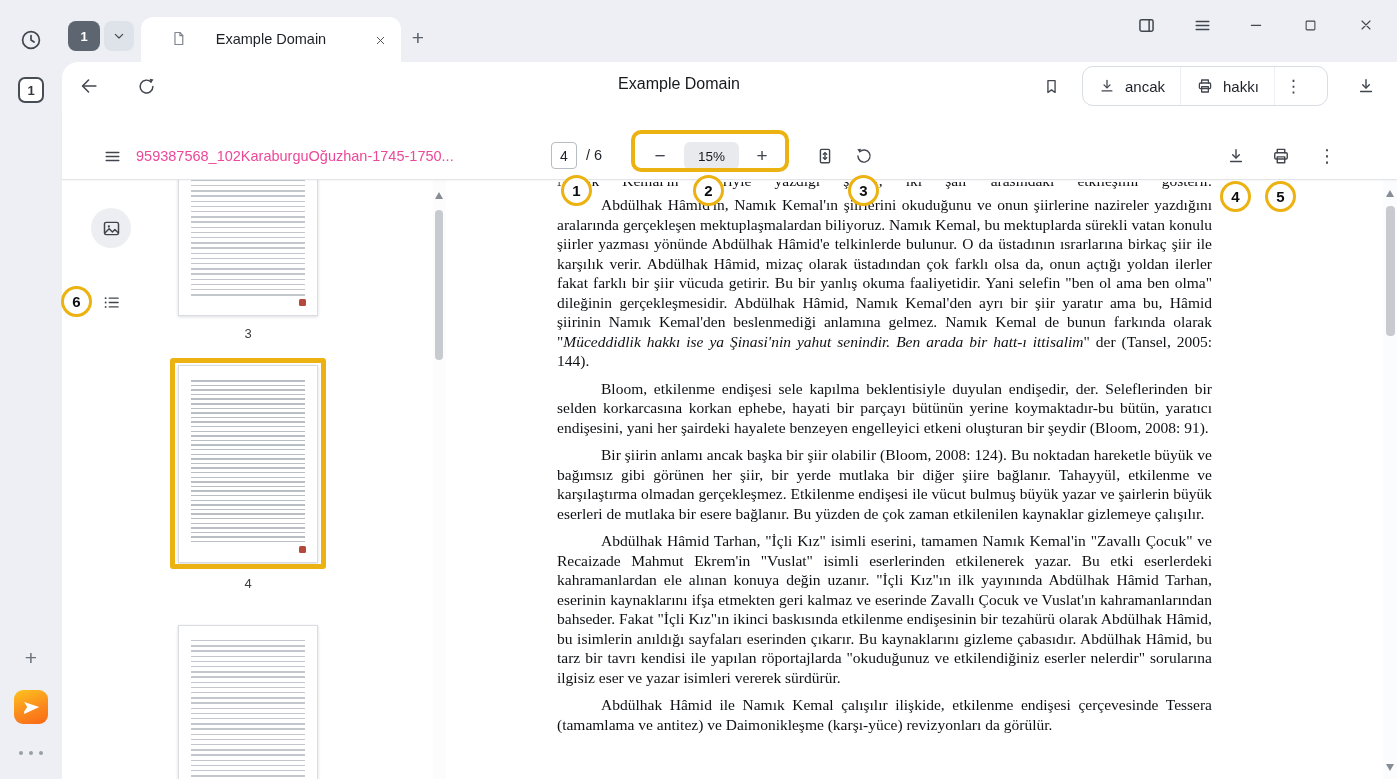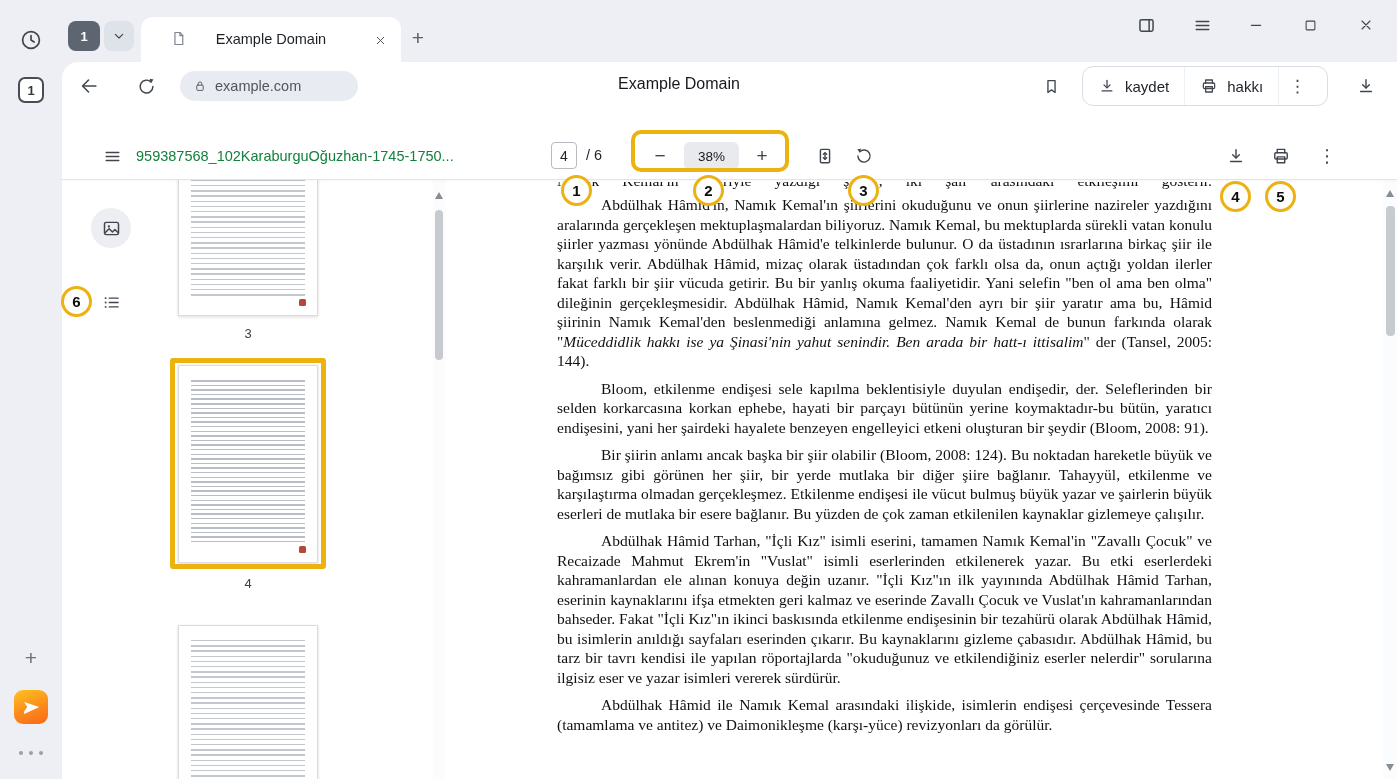--- a/index.html
+++ b/index.html
@@ -41,21 +41,21 @@
   .page-title{position:absolute;left:457px;width:320px;top:13px;text-align:center;font-size:16px;color:#15181d;}
   .act-group{position:absolute;left:1020px;top:4px;width:246px;height:40px;border:1px solid #d9dde4;border-radius:11px;display:flex;align-items:center;overflow:hidden;background:#fff;}
   .act-btn{display:flex;align-items:center;gap:9px;padding:0 15px;height:100%;font-size:15px;color:#1d2127;}
   .act-sep{width:1px;height:100%;background:#eceff3;}
   .act-dots{width:37px;height:100%;display:flex;align-items:center;justify-content:center;font-size:17px;color:#41464e;}
 
   
   .viewer{position:absolute;left:0;top:48px;width:1335px;height:669px;background:#fff;}
   .pdf-toolbar{position:absolute;left:0;top:0;width:100%;height:70px;background:#fff;border-bottom:1px solid #e3e4e7;box-shadow:0 1px 2px rgba(0,0,0,.04);z-index:5;}
   .pt-btn{position:absolute;display:flex;align-items:center;justify-content:center;color:#41464e;}
-  .pt-filename{position:absolute;left:74px;top:38px;font-size:14.5px;color:#15803d;white-space:nowrap;}
+  .pt-filename{position:absolute;left:74px;top:38px;font-size:14.5px;color:#ec4899;white-space:nowrap;}
   .page-box{position:absolute;left:489px;top:32px;width:26px;height:27px;border:1px solid #b7bbc2;border-radius:4px;background:#fff;display:flex;align-items:center;justify-content:center;font-size:14px;color:#1e2126;}
   .page-total{position:absolute;left:524px;top:37px;font-size:14.5px;color:#1e2126;}
   .zoom-out{left:584px;top:32px;width:28px;height:28px;font-size:19px;}
   .zoom-pill{position:absolute;left:622px;top:32px;width:55px;height:28px;border-radius:6px;background:#e9eaed;display:flex;align-items:center;justify-content:center;font-size:13.5px;color:#17191d;}
   .zoom-in{left:686px;top:32px;width:28px;height:28px;font-size:19px;}
 
   
   .thumbs{position:absolute;left:0;top:70px;width:371px;height:599px;overflow:hidden;background:#fff;}
   .tgl{position:absolute;left:29px;width:40px;height:40px;border-radius:50%;display:flex;align-items:center;justify-content:center;}
   .tgl.active{background:#eceef2;}
@@ -180,44 +180,37 @@
           <path d="M11.5 5.5 5 12l6.5 6.5"></path>
         </svg>
     </button>
     <button class="a-btn" style="left:70px">
       <svg class="ic" width="21" height="21" viewBox="0 0 24 24">
           <path d="M19.3 12a7.3 7.3 0 1 1-2.1-5.1"></path>
           <path d="M15.6 3.2l4.4.8-2.9 3.9z" fill="#41464e" stroke="none"></path>
         </svg>
     </button>
 
-    <div class="url-pill">
-      <svg class="ic" width="14" height="14" viewBox="0 0 24 24" style="stroke:#5b6069">
-          <rect x="6.5" y="10.5" width="11" height="9" rx="1.5"></rect>
-          <path d="M9 10.5V8a3 3 0 0 1 6 0v2.5"></path>
-        </svg>
-      <span class="u">example.com</span>
-    </div>
 
     <div class="page-title">Example Domain</div>
 
     <button class="a-btn" style="left:975px">
       <svg class="ic" width="19" height="19" viewBox="0 0 24 24">
           <path d="M7.5 4.5h9V19.5l-4.5-3.2-4.5 3.2z"></path>
         </svg>
     </button>
 
     <div class="act-group">
       <button class="act-btn">
         <svg class="ic" width="18" height="18" viewBox="0 0 24 24">
             <path d="M12 4.5V14"></path>
             <path d="M8 10.5l4 4 4-4"></path>
             <path d="M5.5 18.5h13"></path>
           </svg>
-        <span>kaydet</span>
+        <span>ancak</span>
       </button>
       <span class="act-sep"></span>
       <button class="act-btn">
         <svg class="ic" width="18" height="18" viewBox="0 0 24 24">
             <path d="M7.5 8V4h9v4"></path>
             <rect x="4.5" y="8" width="15" height="7.5" rx="1.5"></rect>
             <rect x="7.5" y="13" width="9" height="7"></rect>
           </svg>
         <span>hakkı</span>
       </button>
@@ -241,21 +234,21 @@
         <svg class="ic" width="19" height="19" viewBox="0 0 24 24">
             <path d="M4 7h16M4 12h16M4 17h16"></path>
           </svg>
       </button>
       <span class="pt-filename">959387568_102KaraburguOğuzhan-1745-1750...</span>
 
       <div class="page-box">4</div>
       <span class="page-total">/ 6</span>
 
       <button class="pt-btn zoom-out">−</button>
-      <div class="zoom-pill">38%</div>
+      <div class="zoom-pill">15%</div>
       <button class="pt-btn zoom-in">+</button>
 
       <button class="pt-btn" style="left:748px;top:31px;width:30px;height:30px">
         <svg class="ic" width="20" height="20" viewBox="0 0 24 24">
             <rect x="6.5" y="4" width="11" height="16" rx="1.5"></rect>
             <path d="M12 8.5v7"></path>
             <path d="M10 10l2-2 2 2"></path>
             <path d="M10 14l2 2 2-2"></path>
           </svg>
       </button>
@@ -325,21 +318,21 @@
     <div class="content">
       <div class="text-col">
         <div class="clip-line">
           <div>Namık Kemal'in tesiriyle yazdığı şiirler, iki şair arasındaki etkileşimi gösterir.</div>
         </div>
         <div>
             <p class="pdf-par"><span>Abdülhak Hâmid'in, Namık Kemal'ın şiirlerini okuduğunu ve onun şiirlerine nazireler yazdığını aralarında gerçekleşen mektuplaşmalardan biliyoruz. Namık Kemal, bu mektuplarda sürekli vatan konulu şiirler yazması yönünde Abdülhak Hâmid'e telkinlerde bulunur. O da üstadının ısrarlarına birkaç şiir ile karşılık verir. Abdülhak Hâmid, mizaç olarak üstadından çok farklı olsa da, onun açtığı yoldan ilerler fakat farklı bir şiir vücuda getirir. Bu bir yanlış okuma faaliyetidir. Yani selefin "ben ol ama ben olma" dileğinin gerçekleşmesidir. Abdülhak Hâmid, Namık Kemal'den ayrı bir şiir yaratır ama bu, Hâmid şiirinin Namık Kemal'den beslenmediği anlamına gelmez. Namık Kemal de bunun farkında olarak "</span><em>Müceddidlik hakkı ise ya Şinasi'nin yahut senindir. Ben arada bir hatt-ı ittisalim</em><span>" der (Tansel, 2005: 144).</span></p>
             <p class="pdf-par"><span>Bloom, etkilenme endişesi sele kapılma beklentisiyle duyulan endişedir, der. Seleflerinden bir selden korkarcasına korkan ephebe, hayati bir parçayı bütünün yerine koymaktadır-bu bütün, yaratıcı endişesini, yani her şairdeki hayalete benzeyen engelleyici etkeni oluşturan bir şeydir (Bloom, 2008: 91).</span></p>
             <p class="pdf-par"><span>Bir şiirin anlamı ancak başka bir şiir olabilir (Bloom, 2008: 124). Bu noktadan hareketle büyük ve bağımsız gibi görünen her şiir, bir yerde mutlaka bir diğer şiire bağlanır. Tahayyül, etkilenme ve karşılaştırma olmadan gerçekleşmez. Etkilenme endişesi ile vücut bulmuş büyük yazar ve şairlerin büyük eserleri de mutlaka bir esere bağlanır. Bu yüzden de çok zaman etkilenilen kaynaklar gizlemeye çalışılır.</span></p>
             <p class="pdf-par"><span>Abdülhak Hâmid Tarhan, "İçli Kız" isimli eserini, tamamen Namık Kemal'in "Zavallı Çocuk" ve Recaizade Mahmut Ekrem'in "Vuslat" isimli eserlerinden etkilenerek yazar. Bu etki eserlerdeki kahramanlardan ele alınan konuya değin uzanır. "İçli Kız"ın ilk yayınında Abdülhak Hâmid Tarhan, eserinin kaynaklarını ifşa etmekten geri kalmaz ve eserinde Zavallı Çocuk ve Vuslat'ın kahramanlarından bahseder. Fakat "İçli Kız"ın ikinci baskısında etkilenme endişesinin bir tezahürü olarak Abdülhak Hâmid, bu isimlerin anıldığı sayfaları eserinden çıkarır. Bu kaynaklarını gizleme çabasıdır. Abdülhak Hâmid, bu tarz bir tavrı kendisi ile yapılan röportajlarda "okuduğunuz ve etkilendiğiniz eserler nelerdir" sorularına ilgisiz eser ve yazar isimleri vererek sürdürür.</span></p>
-            <p class="pdf-par"><span>Abdülhak Hâmid ile Namık Kemal arasındaki ilişkide, isimlerin endişesi çerçevesinde Tessera (tamamlama ve antitez) ve Daimonikleşme (karşı-yüce) revizyonları da görülür.</span></p>
+            <p class="pdf-par"><span>Abdülhak Hâmid ile Namık Kemal çalışılır ilişkide, etkilenme endişesi çerçevesinde Tessera (tamamlama ve antitez) ve Daimonikleşme (karşı-yüce) revizyonları da görülür.</span></p>
           </div>
       </div>
     </div>
 
     <div class="msb">
       <span class="tri-up up"></span>
       <span class="bar"></span>
       <span class="tri-down down"></span>
     </div>
   </div>

